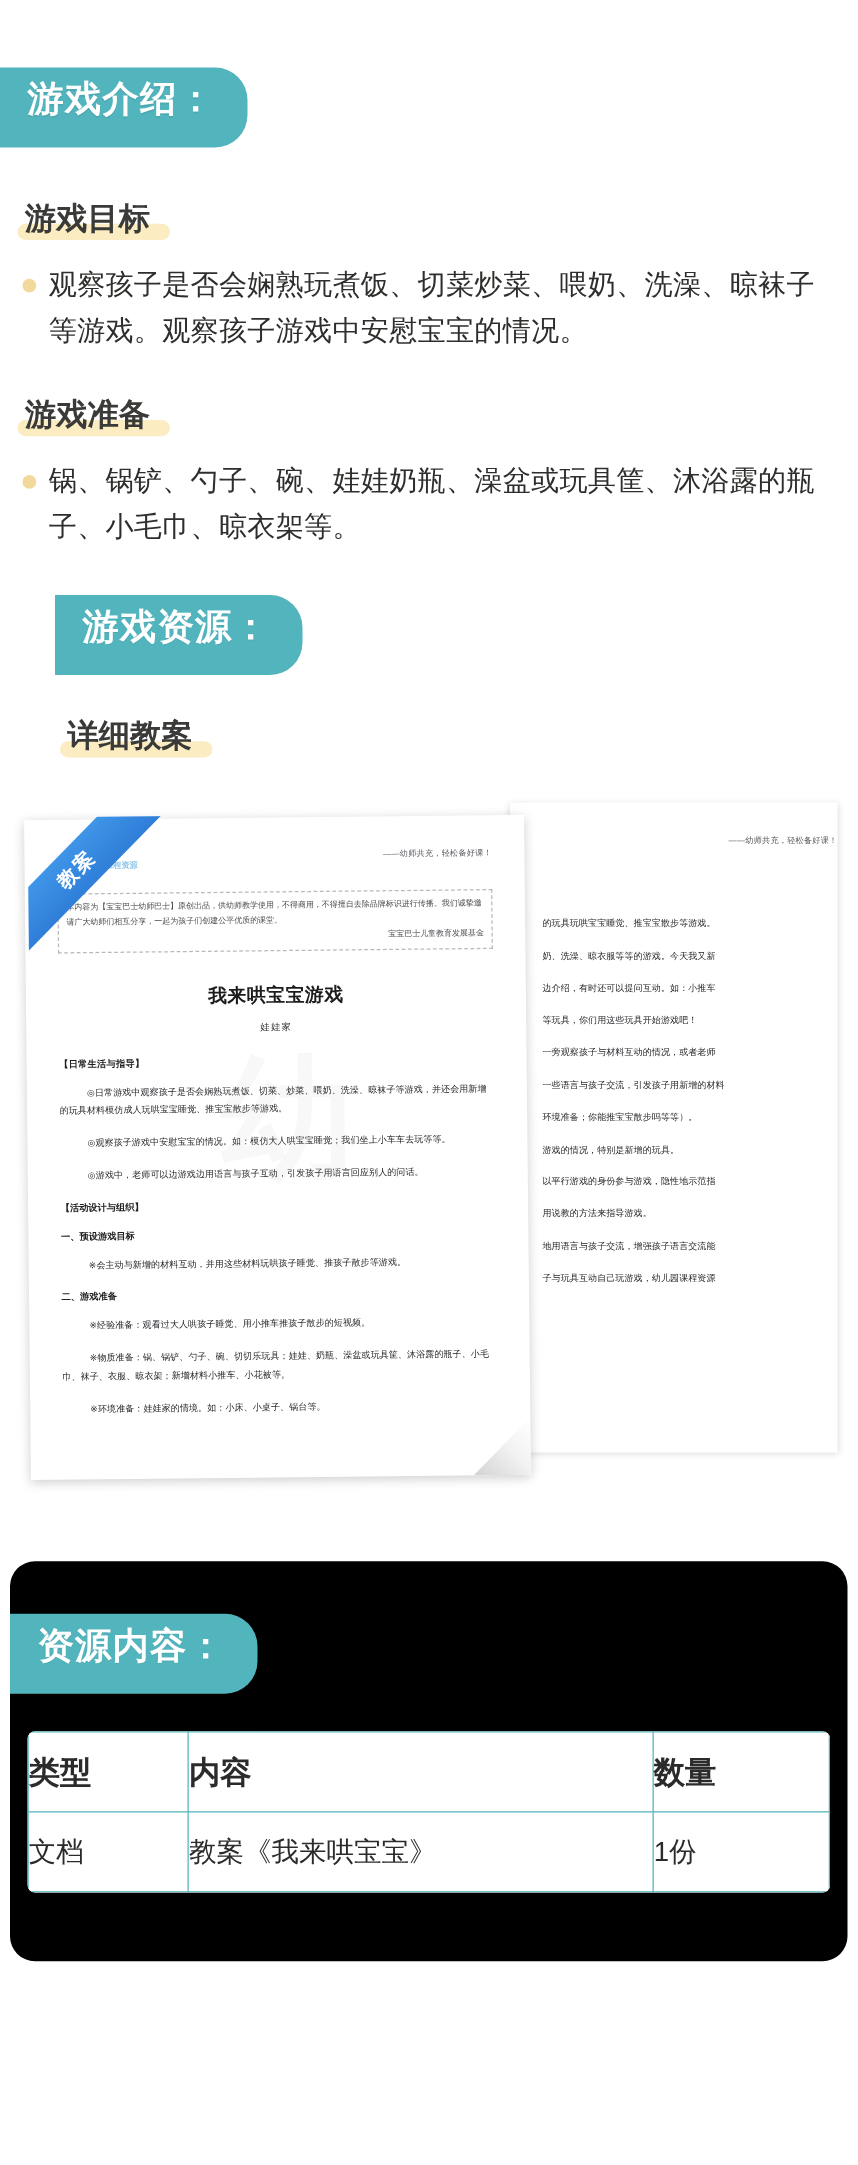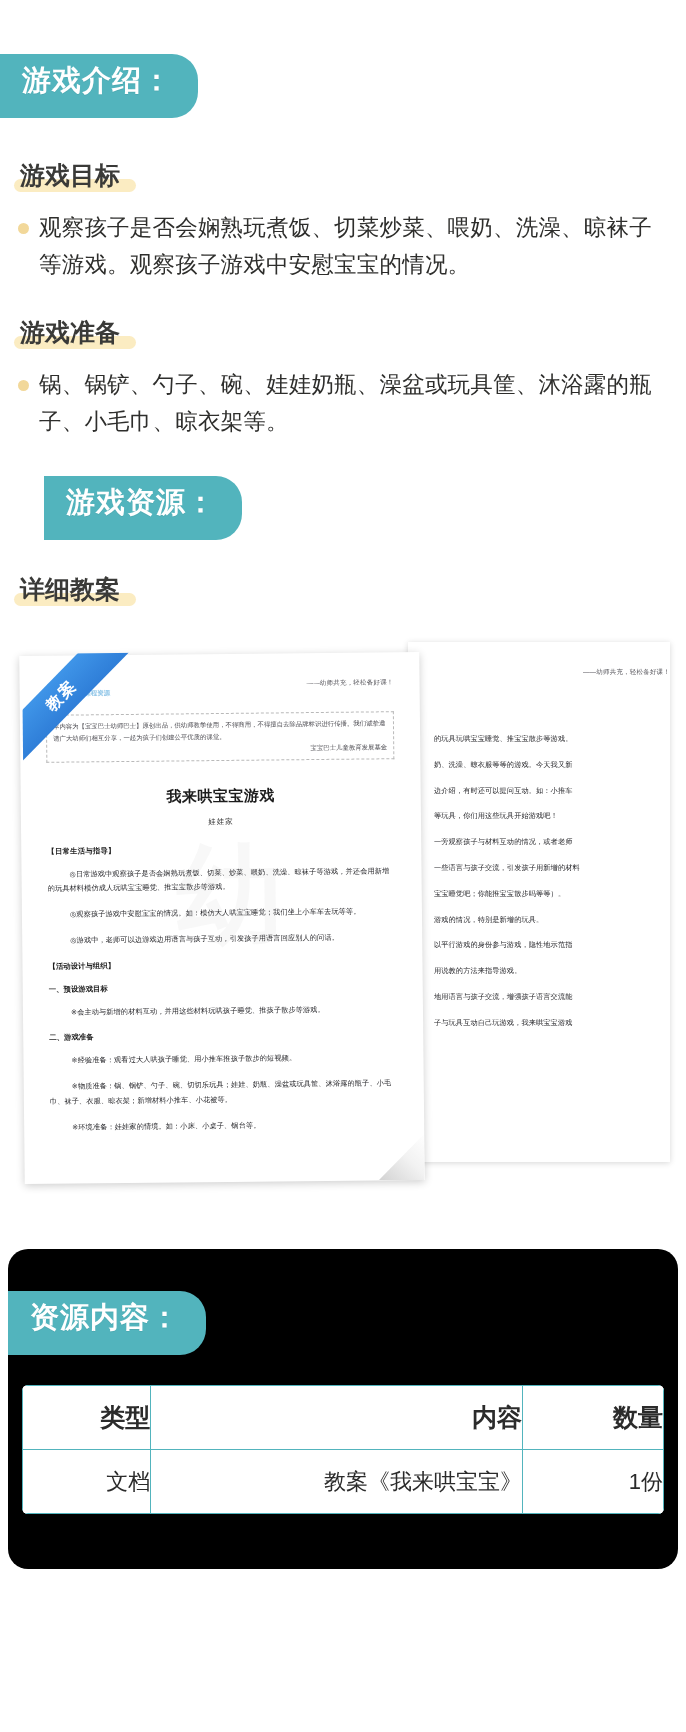--- a/index.html
+++ b/index.html
@@ -231,21 +231,21 @@
   .res-table {
     margin: 30px 14px 0 14px;
     border-collapse: collapse;
     width: calc(100% - 28px);
     background: #ffffff;
     border-radius: 6px;
     overflow: hidden;
   }
   .res-table td {
     border: 1.6px solid #52b4bd;
-    text-align: right;
+    text-align: left;
     color: #2b2b2b;
     background: #ffffff;
   }
   .res-table tr.head td {
     font-size: 25px;
     font-weight: 700;
     height: 64px;
   }
   .res-table tr.body td {
     font-size: 22px;
@@ -278,44 +278,44 @@
     <div class="bullet-row">
       <span class="bullet-dot"></span>
       <span class="bullet-text">锅、锅铲、勺子、碗、娃娃奶瓶、澡盆或玩具筐、沐浴露的瓶子、小毛巾、晾衣架等。</span>
     </div>
   </div>
 
   <div class="pill-wrap" style="margin-top:36px;margin-left:44px;">
     <span class="pill">游戏资源：</span>
   </div>
 
-  <div style="margin-top:34px;">
+  <div style="margin-top:34px;margin-left:34px;">
     <span class="subhead">详细教案</span>
   </div>
 
   <div class="doc-stage">
 
     <div class="sheet sheet-back">
       <div class="doc-inner doc-inner-back">
         <div class="doc-topline" style="justify-content:flex-end;">
           <span class="doc-slogan">——幼师共充，轻松备好课！</span>
         </div>
         <div style="margin-top:40px;">
           <div class="doc-p-back">的玩具玩哄宝宝睡觉、推宝宝散步等游戏。</div>
           <div class="doc-p-back">奶、洗澡、晾衣服等等的游戏。今天我又新</div>
           <div class="doc-p-back">边介绍，有时还可以提问互动。如：小推车</div>
           <div class="doc-p-back">等玩具，你们用这些玩具开始游戏吧！</div>
           <div class="doc-p-back">一旁观察孩子与材料互动的情况，或者老师</div>
           <div class="doc-p-back">一些语言与孩子交流，引发孩子用新增的材料</div>
-          <div class="doc-p-back">宝宝睡觉吧；你能推宝宝散步吗等等）。</div>
+          <div class="doc-p-back">环境准备；你能推宝宝散步吗等等）。</div>
           <div class="doc-p-back">游戏的情况，特别是新增的玩具。</div>
           <div class="doc-p-back">以平行游戏的身份参与游戏，隐性地示范指</div>
           <div class="doc-p-back">用说教的方法来指导游戏。</div>
           <div class="doc-p-back">地用语言与孩子交流，增强孩子语言交流能</div>
-          <div class="doc-p-back">子与玩具互动自己玩游戏，我来哄宝宝游戏</div>
+          <div class="doc-p-back">子与玩具互动自己玩游戏，幼儿园课程资源</div>
         </div>
       </div>
     </div>
 
     <div class="sheet sheet-front">
       <div class="doc-inner">
         <div class="doc-watermark">幼</div>
 
         <div class="doc-topline">
           <span class="doc-logo">

